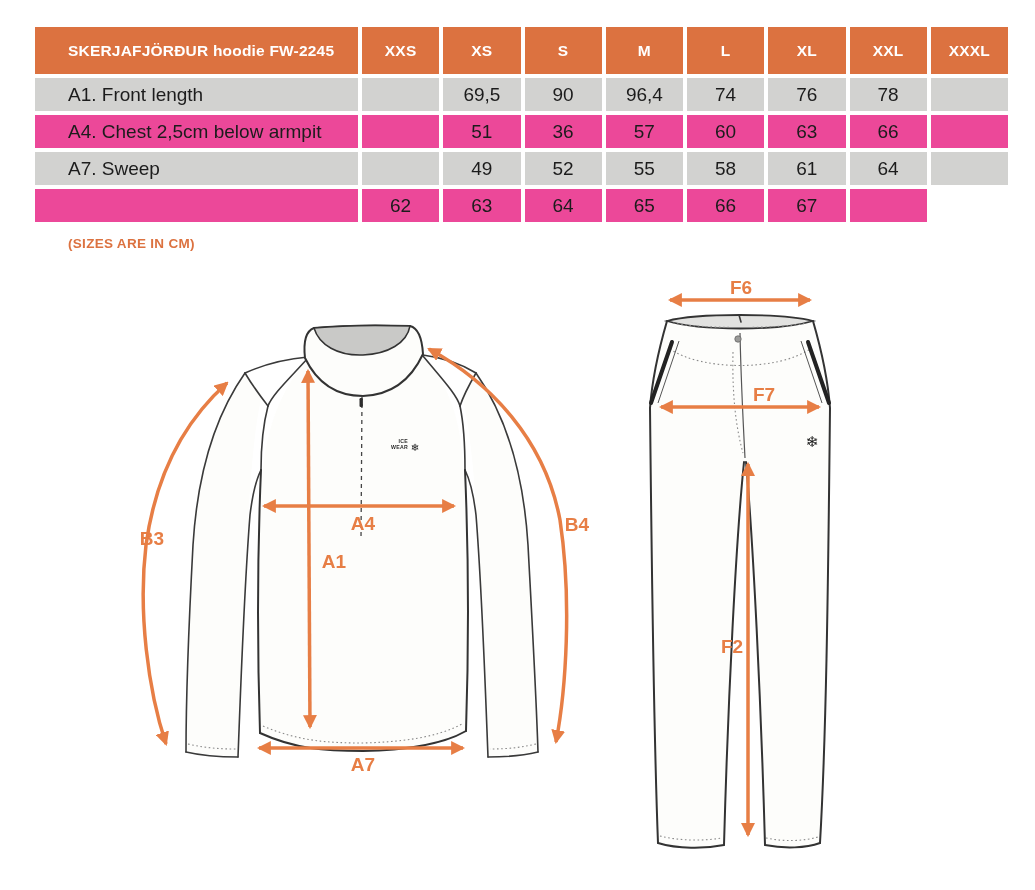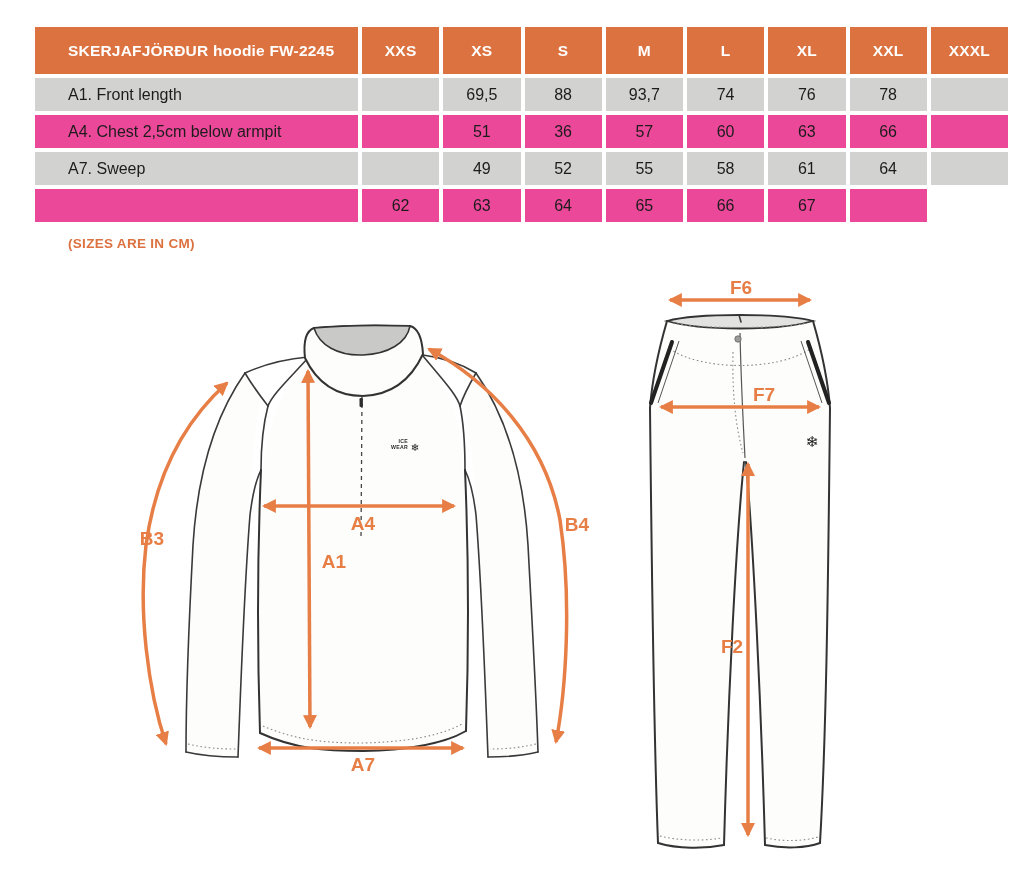--- a/index.html
+++ b/index.html
@@ -20,21 +20,21 @@
     top: 27px;
     width: 973px;
     display: grid;
     grid-template-columns: 323px repeat(8, 1fr);
     gap: 4px;
   }
   .cell {
     display: flex;
     align-items: center;
     justify-content: center;
-    font-size: 16px;
+    font-size: 19px;
     color: #1c1c1c;
     white-space: nowrap;
   }
   .cell.head {
     background: #DC7240;
     color: #ffffff;
     font-weight: bold;
     height: 47px;
     font-size: 15.5px;
     letter-spacing: .2px;
@@ -93,22 +93,22 @@
       <div class="cell head">XS</div>
       <div class="cell head">S</div>
       <div class="cell head">M</div>
       <div class="cell head">L</div>
       <div class="cell head">XL</div>
       <div class="cell head">XXL</div>
       <div class="cell head">XXXL</div>
       <div class="cell body label dark">A1. Front length</div>
       <div class="cell body dark"></div>
       <div class="cell body dark">69,5</div>
-      <div class="cell body dark">88</div>
-      <div class="cell body dark">93,7</div>
+      <div class="cell body dark">90</div>
+      <div class="cell body dark">96,4</div>
       <div class="cell body dark">74</div>
       <div class="cell body dark">76</div>
       <div class="cell body dark">78</div>
       <div class="cell body dark"></div>
       <div class="cell body label light">A4. Chest 2,5cm below armpit</div>
       <div class="cell body light"></div>
       <div class="cell body light">51</div>
       <div class="cell body light">36</div>
       <div class="cell body light">57</div>
       <div class="cell body light">60</div>

